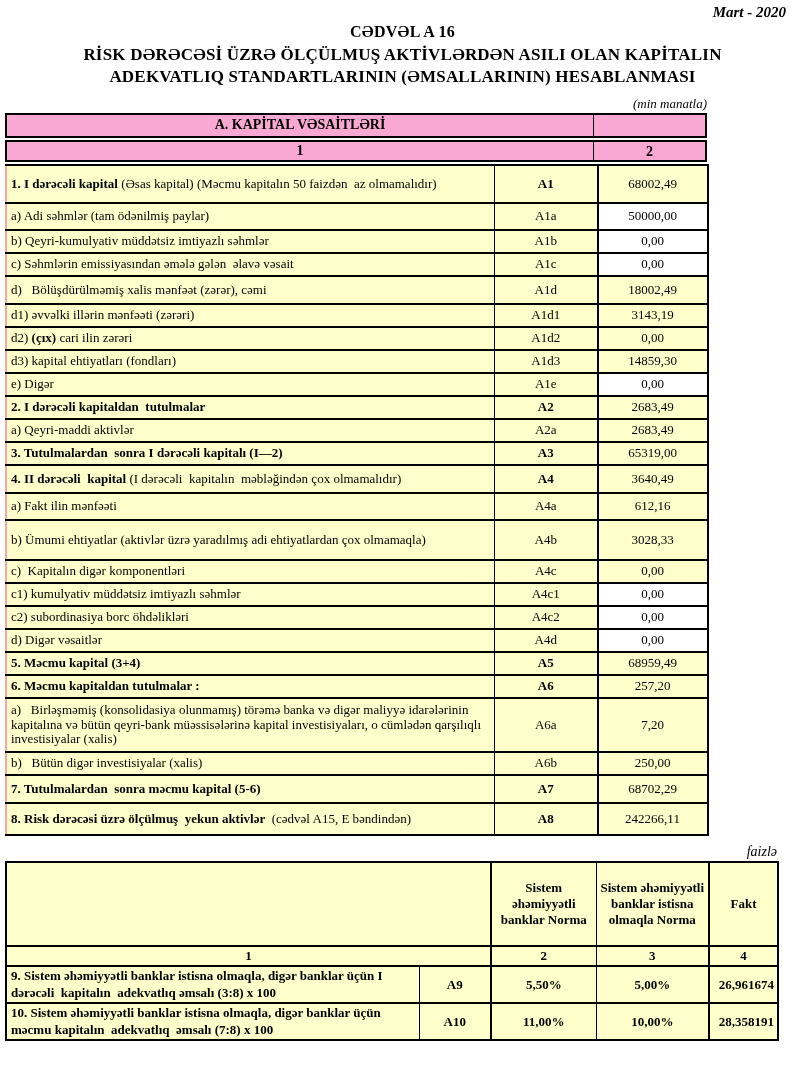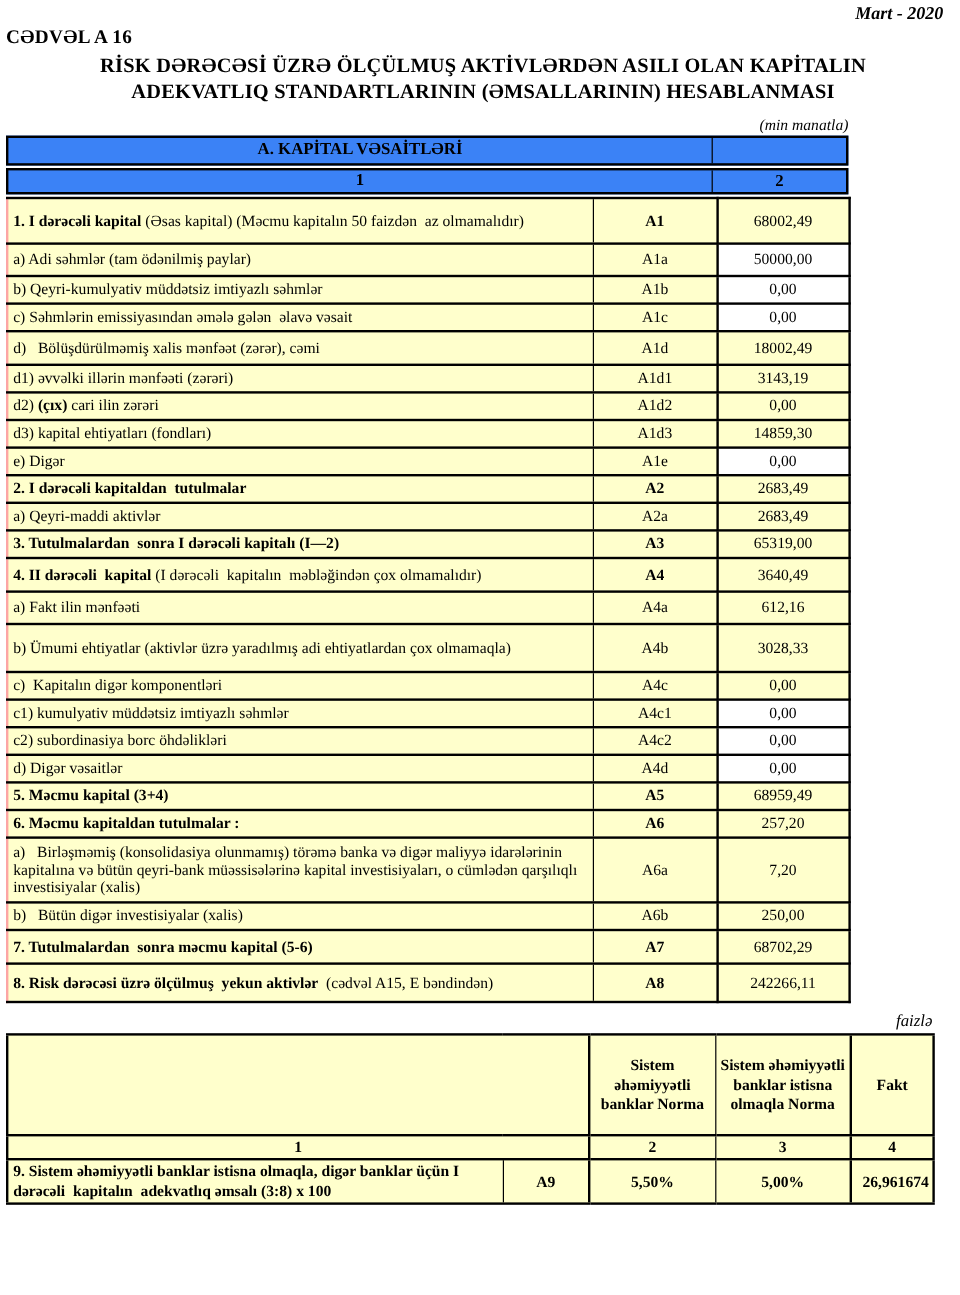--- a/index.html
+++ b/index.html
@@ -1,27 +1,27 @@
 <!DOCTYPE html>
 <html><head>
 <meta charset="utf-8">
 <style>
   html,body{margin:0;padding:0;background:#fff;}
   body{width:800px;font-family:"Liberation Serif",serif;color:#000;}
   .page{padding:4px 0 10px 5px;width:795px;}
 
   .date{text-align:right;font-style:italic;font-weight:bold;font-size:15px;padding-right:14px;height:18px;}
-  .t1{font-weight:bold;font-size:16px;margin-top:1px;letter-spacing:.3px;}
+  .t1{text-align:center;font-weight:bold;font-size:16px;margin-top:1px;letter-spacing:.3px;}
   .t2{text-align:center;font-weight:bold;font-size:17px;line-height:1.32;margin-top:3px;letter-spacing:.2px;}
   .note{font-style:italic;font-size:13px;}
   .note-a{width:702px;text-align:right;margin:7px 0 1px;}
   .note-b{width:772px;text-align:right;margin:8px 0 1px;font-size:14px;}
 
   
-  .strip{width:698px;border:2px solid #000;background:#3b82f6;display:flex;align-items:flex-end;margin-bottom:2px;}
+  .strip{width:698px;border:2px solid #000;background:#f9a8d4;display:flex;align-items:flex-end;margin-bottom:2px;}
   .strip .c1{width:586px;border-right:1px solid #000;text-align:center;font-weight:bold;font-size:14px;align-self:stretch;display:flex;align-items:center;justify-content:center;}
   .strip .c2{flex:1;text-align:center;font-weight:bold;font-size:14px;}
   .s1{height:21px;}
   .s2{height:18px;}
 
   table{border-collapse:collapse;table-layout:fixed;}
   .ta{width:702px;}
   .ta td{border-top:2px solid #000;border-bottom:2px solid #000;background:#FFFFCC;font-size:13px;line-height:1.12;vertical-align:middle;padding:1px 3px;}
   .ta td.lbl{border-left:2px solid #fca5a5;border-right:1px solid #000;padding-left:4px;}
   .ta td.code{border-left:1px solid #000;border-right:2px solid #000;text-align:center;}
@@ -232,16 +232,23 @@
         <td class="cn">3</td>
         <td class="cn bl2">4</td>
       </tr>
       <tr class="tbr">
         <td class="rl">9. Sistem əhəmiyyətli banklar istisna olmaqla, digər banklar üçün I dərəcəli&nbsp; kapitalın&nbsp; adekvatlıq əmsalı (3:8) x 100</td>
         <td class="rc">A9</td>
         <td class="pc bl2">5,50%</td>
         <td class="pc">5,00%</td>
         <td class="fk bl2">26,961674</td>
       </tr>
+      <tr class="tbr">
+        <td class="rl">10. Sistem əhəmiyyətli banklar istisna olmaqla, digər banklar üçün məcmu kapitalın&nbsp; adekvatlıq&nbsp; əmsalı (7:8) x 100</td>
+        <td class="rc">A10</td>
+        <td class="pc bl2">11,00%</td>
+        <td class="pc">10,00%</td>
+        <td class="fk bl2">28,358191</td>
+      </tr>
     </tbody>
   </table>
 
 </div>
 
 </body></html>

